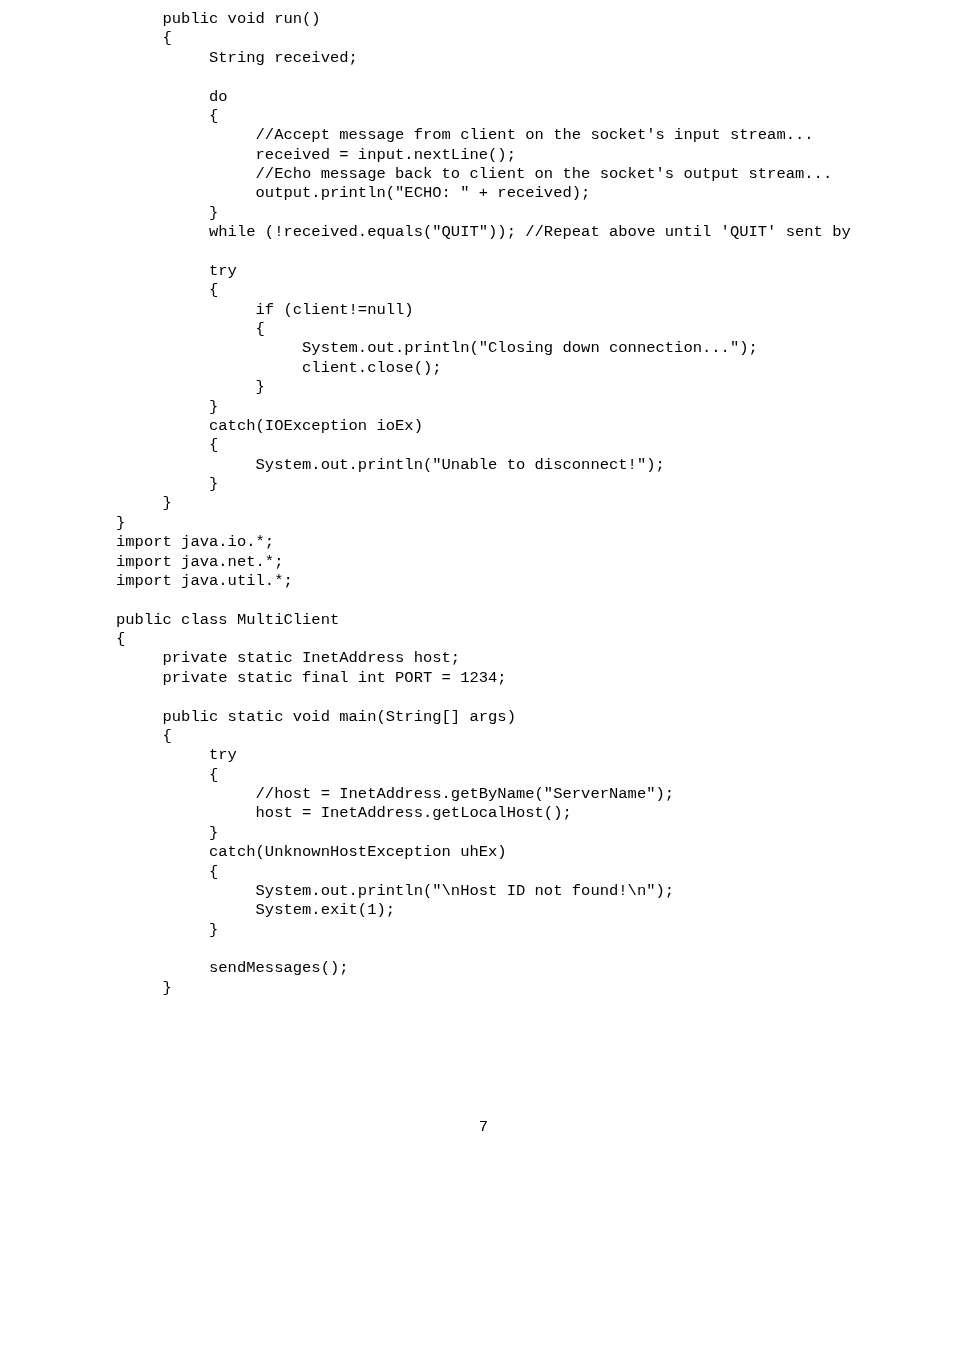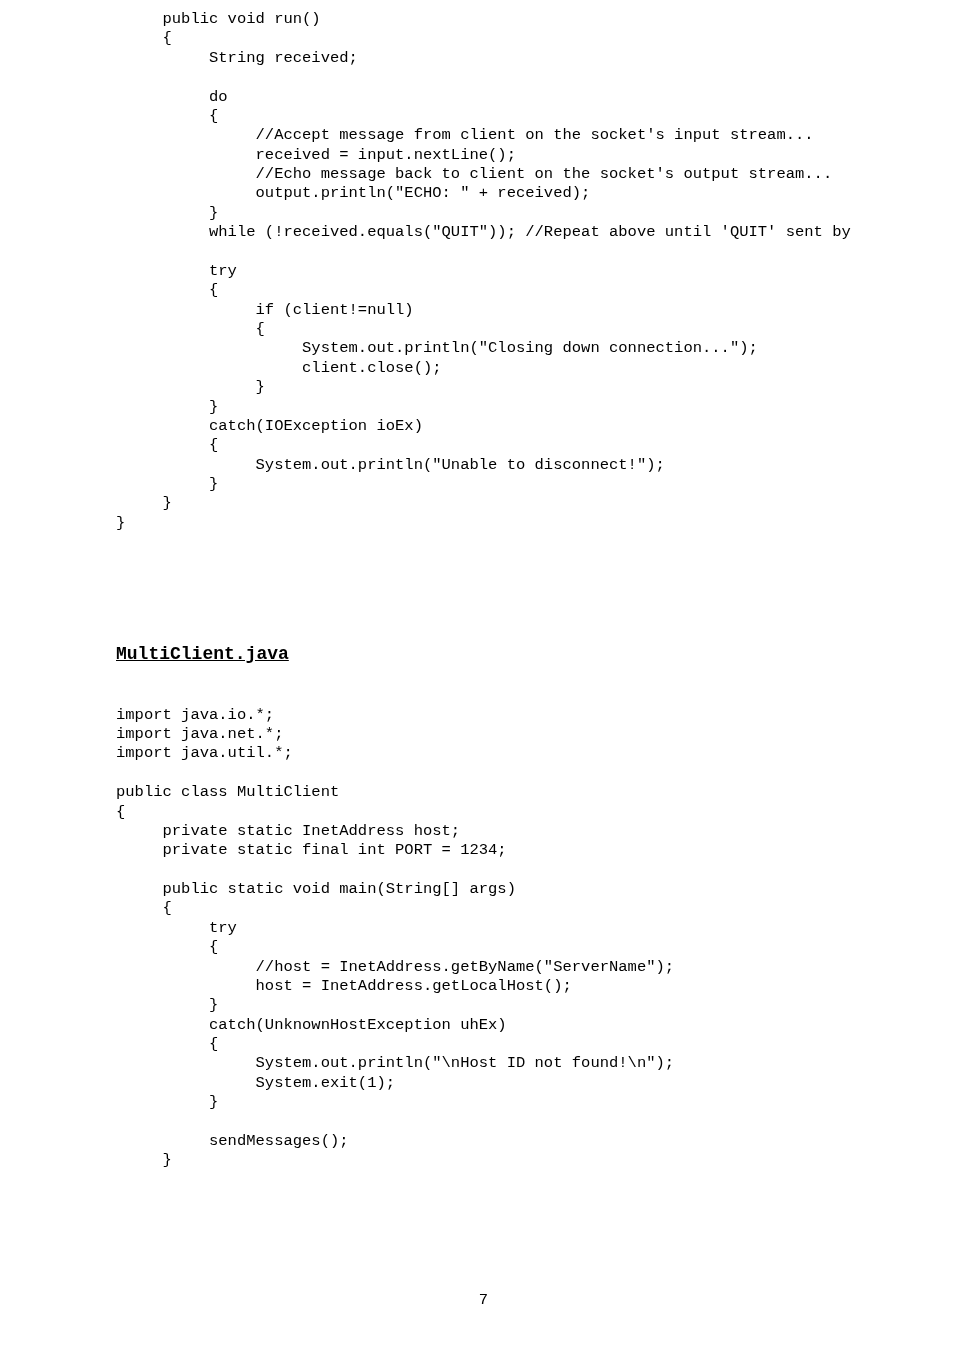--- a/index.html
+++ b/index.html
@@ -72,23 +72,20 @@
                     client.close();
                }
           }
           catch(IOException ioEx)
           {
                System.out.println("Unable to disconnect!");
           }
      }
 }</pre>
 
-  <div class="heading-block">
-    <span class="heading">MultiClient.java</span>
-  </div>
 
   <pre class="code">import java.io.*;
 import java.net.*;
 import java.util.*;
 
 public class MultiClient
 {
      private static InetAddress host;
      private static final int PORT = 1234;
 

